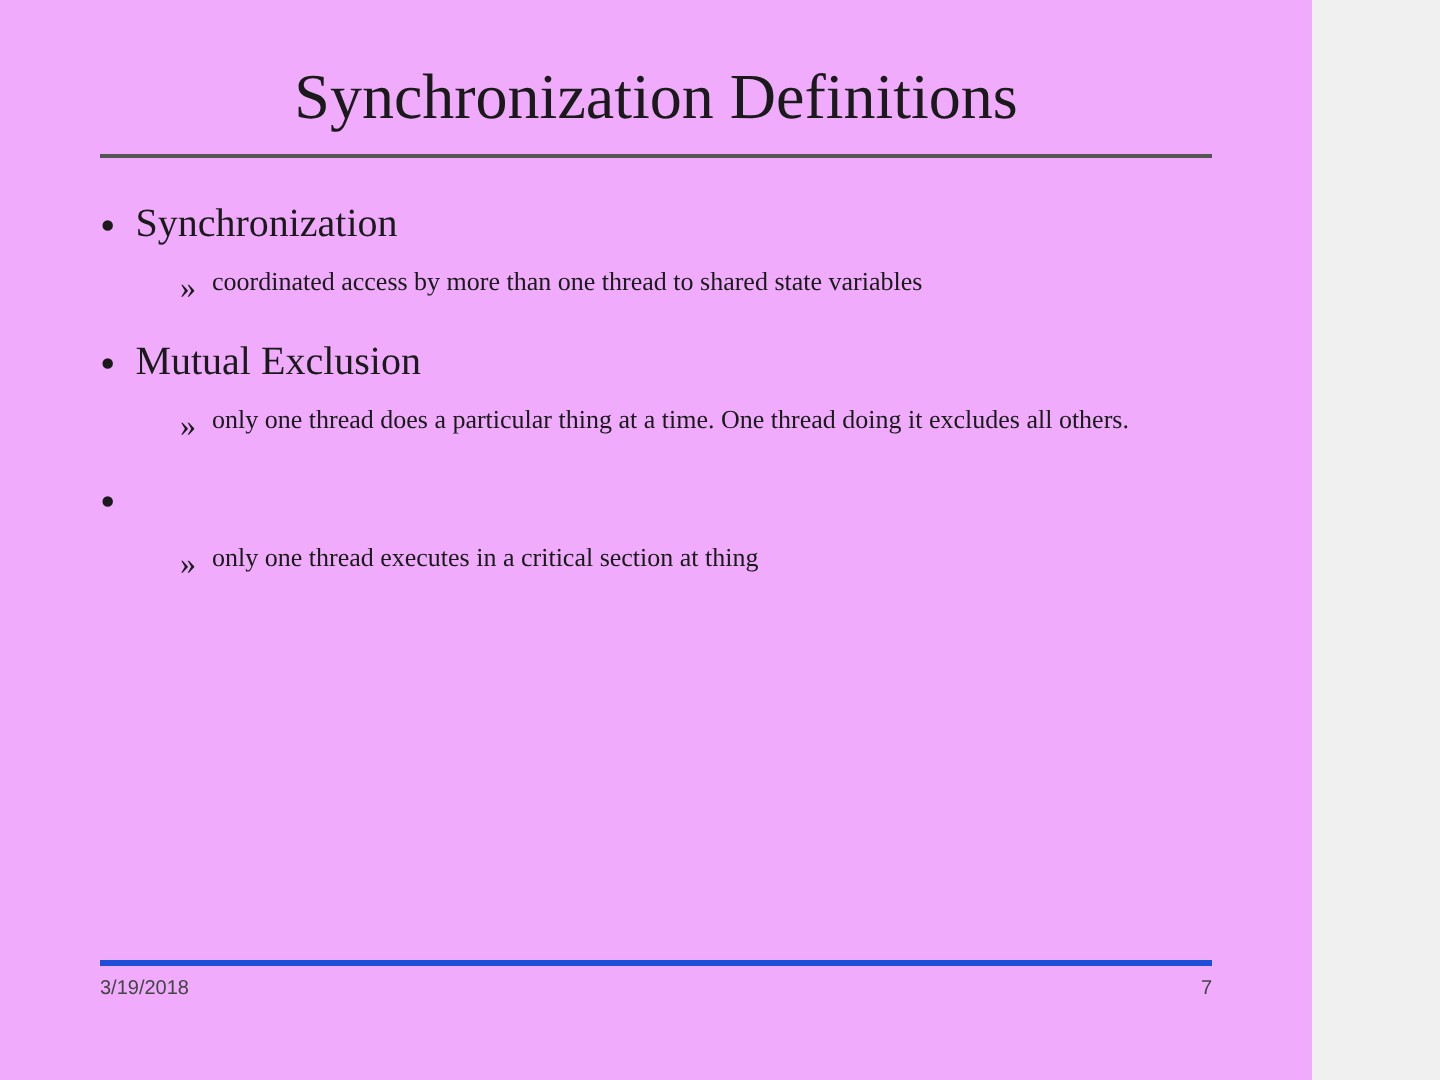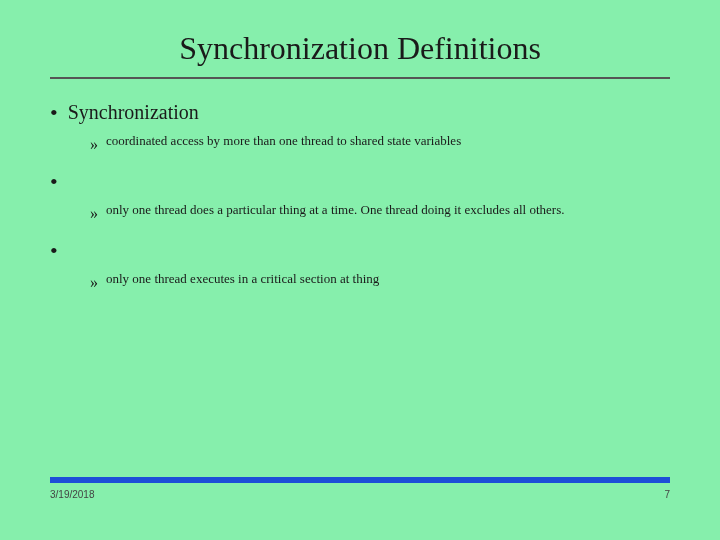--- a/index.html
+++ b/index.html
@@ -10,23 +10,23 @@
 
     body {
       width: 720px;
       height: 540px;
       background: #f0f0f0;
       font-family: Georgia, 'Times New Roman', Times, serif;
       overflow: hidden;
     }
 
     .slide {
-      width: 720px;
+      width: 656px;
       height: 540px;
-      background: #86efac;
+      background: #f0abfc;
       position: relative;
       padding: 30px 50px 40px 50px;
       display: flex;
       flex-direction: column;
     }
 
     .slide-title {
       font-size: 32px;
       font-weight: normal;
       color: #1a1a1a;
@@ -89,21 +89,21 @@
 
     .sub-text {
       font-size: 13px;
       line-height: 1.4;
     }
 
     .slide-footer {
       display: flex;
       justify-content: space-between;
       align-items: center;
-      border-top: 6px solid #1d4ed8;
+      border-top: 3px solid #1d4ed8;
       padding-top: 6px;
       margin-top: 2px;
     }
 
     .footer-date {
       font-size: 10px;
       color: #444444;
       font-family: Arial, sans-serif;
     }
 
@@ -134,20 +134,21 @@
       </div>
       <div class="sub-bullet">
         <span class="sub-arrow">»</span>
         <span class="sub-text">coordinated access by more than one thread to shared state variables</span>
       </div>
     </div>
 
     <div class="bullet-item">
       <div class="bullet-main">
         <span class="bullet-dot">•</span>
+        <span class="bullet-text">Mutual Exclusion</span>
       </div>
       <div class="sub-bullet">
         <span class="sub-arrow">»</span>
         <span class="sub-text">only one thread does a particular thing at a time. One thread doing it excludes all others.</span>
       </div>
     </div>
 
     <div class="bullet-item">
       <div class="bullet-main">
         <span class="bullet-dot">•</span>

